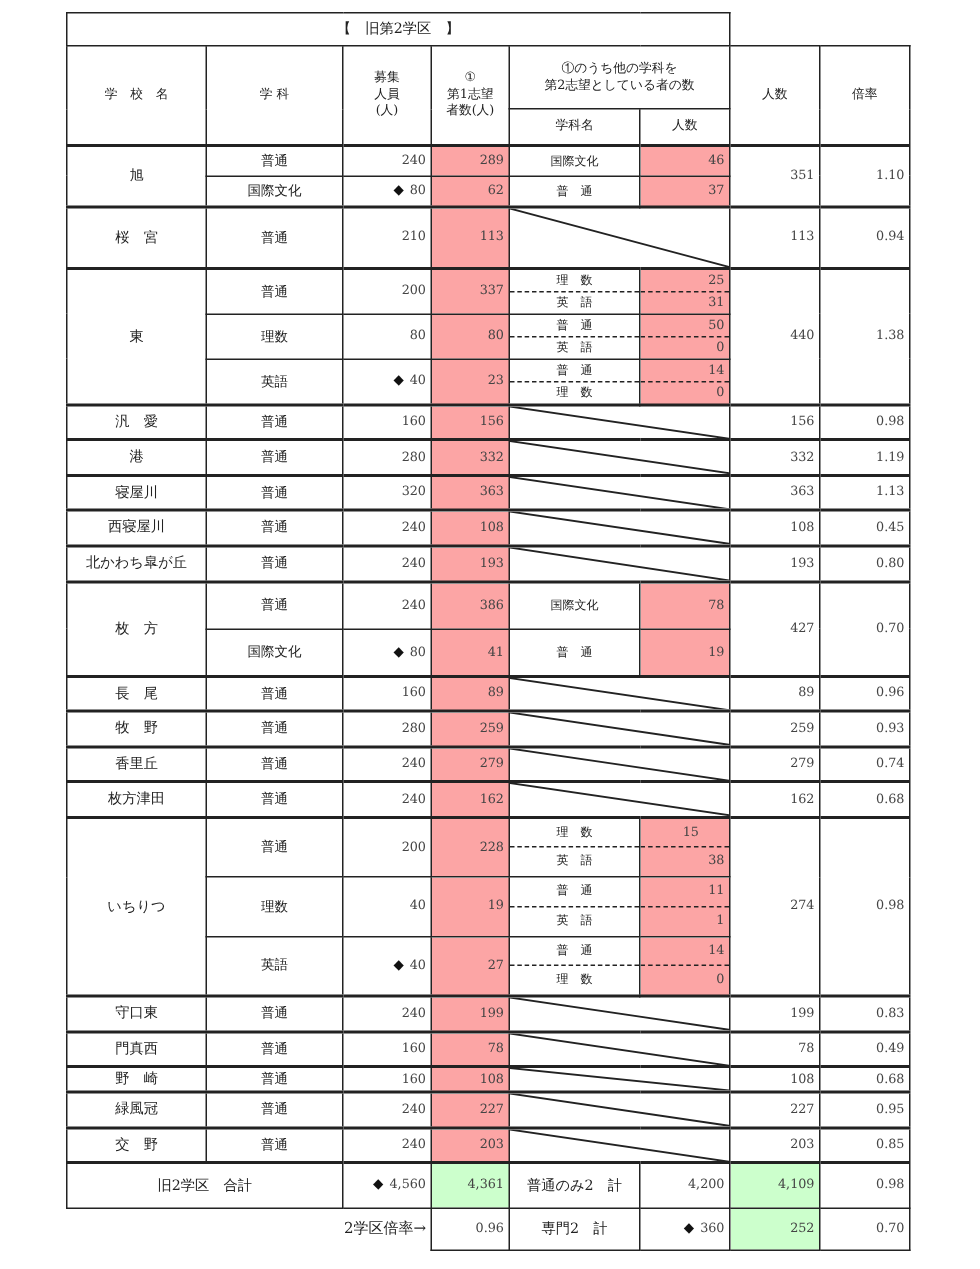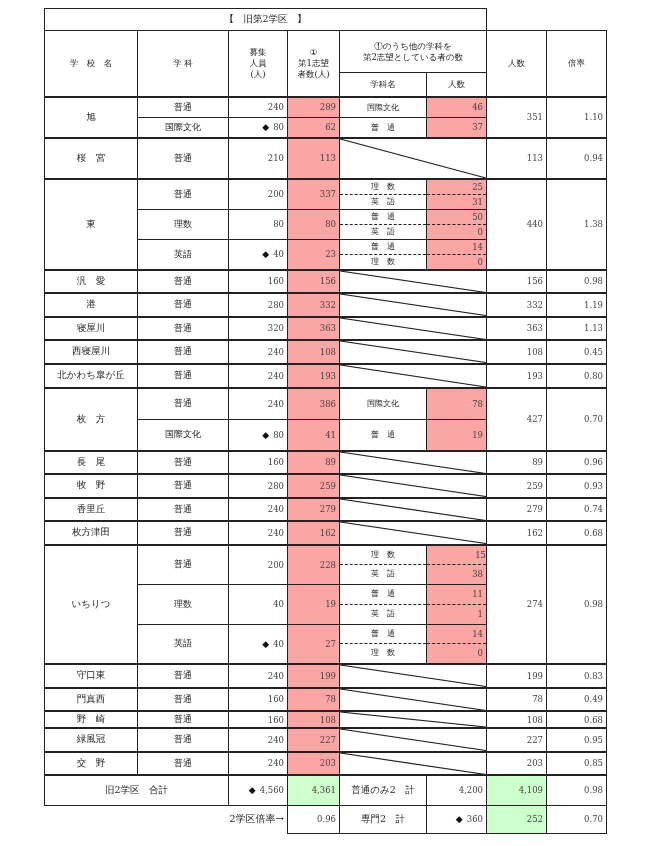--- a/index.html
+++ b/index.html
@@ -274,21 +274,21 @@
         <tr style="height:37.5px">
           <td class="school thick-top" rowspan="3">いちりつ</td>
           <td class="thick-top">普通</td>
           <td class="num thick-top"><span>200</span></td>
           <td class="num yel thick-top">228</td>
           <td class="sub thick-top" style="padding:0">
             <div style="height:18.75px;line-height:18.75px;border-bottom:1px dashed #222;">理　数</div>
             <div style="height:18.75px;line-height:18.75px;">英　語</div>
           </td>
           <td class="num yel thick-top" style="padding:0">
-            <div style="height:18.75px;line-height:18.75px;padding-right:0;border-bottom:1px dashed #222;">15</div>
+            <div style="height:18.75px;line-height:18.75px;padding-right:20px;border-bottom:1px dashed #222;">15</div>
             <div style="height:18.75px;line-height:18.75px;padding-right:3px;">38</div>
           </td>
           <td class="num thick-top" rowspan="3">274</td>
           <td class="num thick-top" rowspan="3">0.98</td>
         </tr>
         <tr style="height:37.5px">
           <td class="">理数</td>
           <td class="num"><span>40</span></td>
           <td class="num yel">19</td>
           <td class="sub" style="padding:0">

